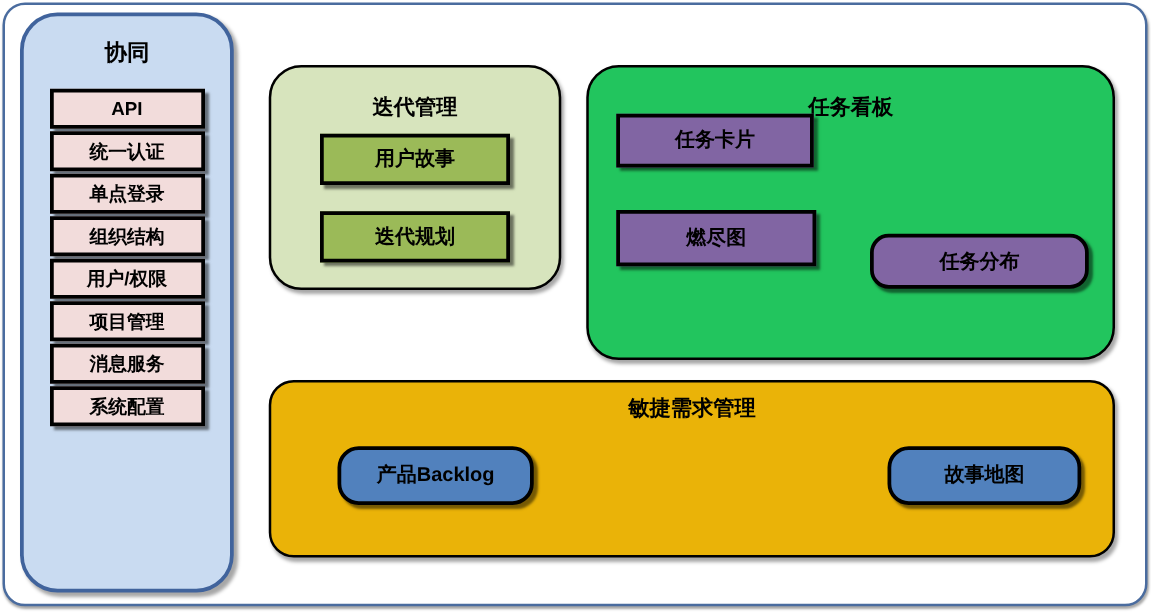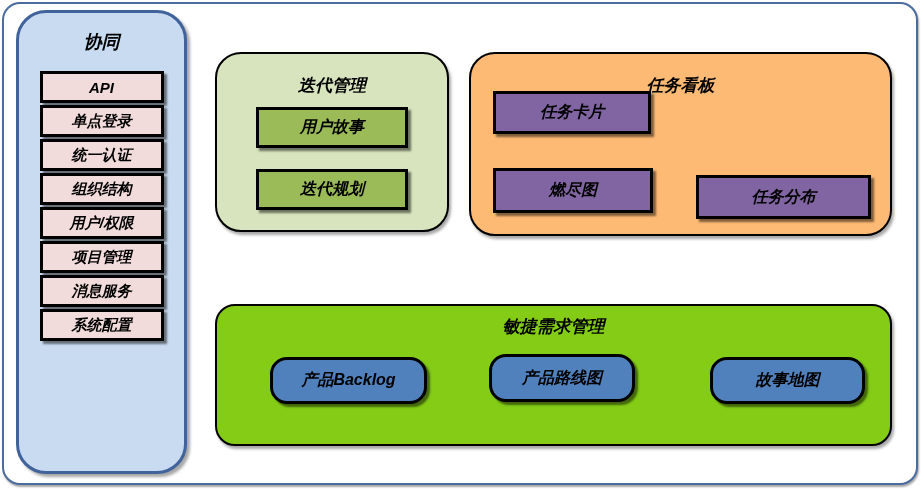--- a/index.html
+++ b/index.html
@@ -11,21 +11,20 @@
     position: relative;
   }
   .canvas {
     position: absolute;
     left: 2px; top: 2px;
     width: 916px; height: 483px;
     background: #ffffff;
     border: 2px solid #4a6c9f;
     border-radius: 18px;
     box-shadow: 1px 2px 2px rgba(0,0,0,0.35);
-    font-style: italic;
   }
   
   .sidebar {
     position: absolute;
     left: 12px; top: 6px;
     width: 171px; height: 464px;
     background: #c9dbf1;
     border: 3px solid #40639c;
     border-radius: 30px;
     box-shadow: 3px 3px 3px rgba(0,0,0,0.35);
@@ -78,37 +77,37 @@
   .group-iteration .g-item {
     width: 152px; height: 41px;
     background: #9bba58;
     margin-left: auto; margin-right: auto;
   }
   .group-iteration .g-item.first { margin-top: 10px; }
   .group-iteration .g-item.second { margin-top: 21px; text-align: center; }
 
   .group-taskboard {
     left: 465px; top: 48px;
-    width: 423px; height: 184px;
-    background: #fdba74;
+    width: 423px; height: 236px;
+    background: #22c55e;
     border-radius: 26px;
   }
   .group-taskboard .g-item {
     position: absolute;
     background: #8165a3;
   }
   .item-task-card       { left: 22px;  top: 37px;  width: 158px; height: 43px; }
   .item-custom-status   { left: 223px; top: 37px;  width: 175px; height: 43px; }
   .item-burndown-chart  { left: 22px;  top: 114px; width: 160px; height: 45px; text-align: center; }
-  .item-task-distribution { left: 225px; top: 121px; width: 175px; height: 44px; }
+  .item-task-distribution { left: 225px; top: 133px; width: 175px; height: 44px; border-radius: 15px; }
 
   .group-agile {
     left: 211px; top: 300px;
     width: 677px; height: 142px;
-    background: #84cc16;
+    background: #eab308;
     border-radius: 20px;
   }
   .group-agile .group-title { padding-top: 10px; }
   .group-agile .g-item {
     position: absolute;
     background: #5181bd;
     border-radius: 17px;
   }
   .item-product-backlog { left: 53px;  top: 51px; width: 157px; height: 47px; }
   .item-product-roadmap { left: 272px; top: 48px; width: 146px; height: 48px; }
@@ -116,22 +115,22 @@
 </style>
 </head>
 <body>
 
 <div class="canvas">
 
   <aside class="sidebar">
     <div class="sidebar-title">协同</div>
     <div class="sidebar-items">
       <div class="s-item">API</div>
+      <div class="s-item">统一认证</div>
       <div class="s-item">单点登录</div>
-      <div class="s-item">统一认证</div>
       <div class="s-item">组织结构</div>
       <div class="s-item">用户/权限</div>
       <div class="s-item">项目管理</div>
       <div class="s-item">消息服务</div>
       <div class="s-item">系统配置</div>
     </div>
   </aside>
 
   <section class="group group-iteration">
     <div class="group-title">迭代管理</div>
@@ -142,17 +141,16 @@
   <section class="group group-taskboard">
     <div class="group-title">任务看板</div>
     <div class="g-item item-task-card">任务卡片</div>
     <div class="g-item item-burndown-chart">燃尽图</div>
     <div class="g-item item-task-distribution">任务分布</div>
   </section>
 
   <section class="group group-agile">
     <div class="group-title">敏捷需求管理</div>
     <div class="g-item item-product-backlog">产品Backlog</div>
-    <div class="g-item item-product-roadmap">产品路线图</div>
     <div class="g-item item-story-map">故事地图</div>
   </section>
 
 </div>
 
 </body></html>

